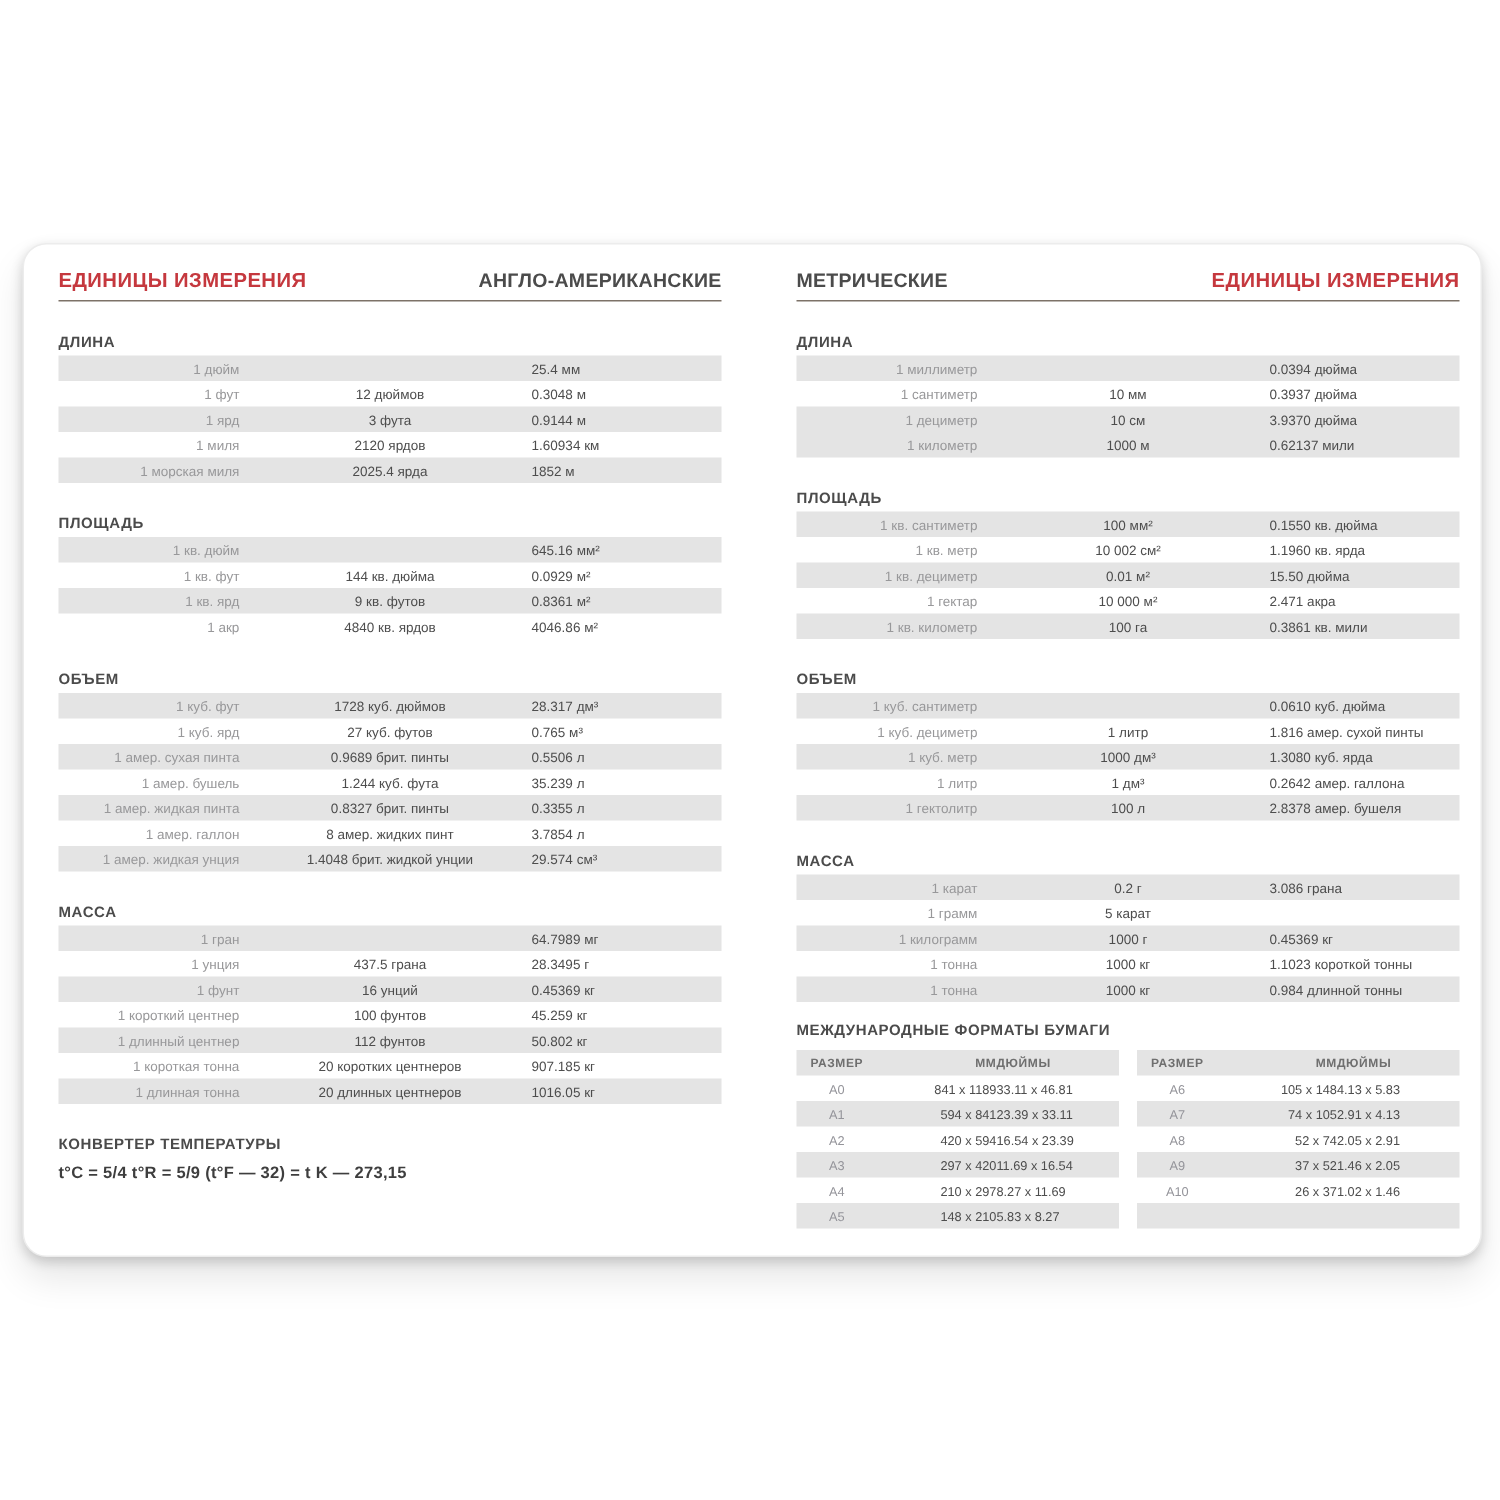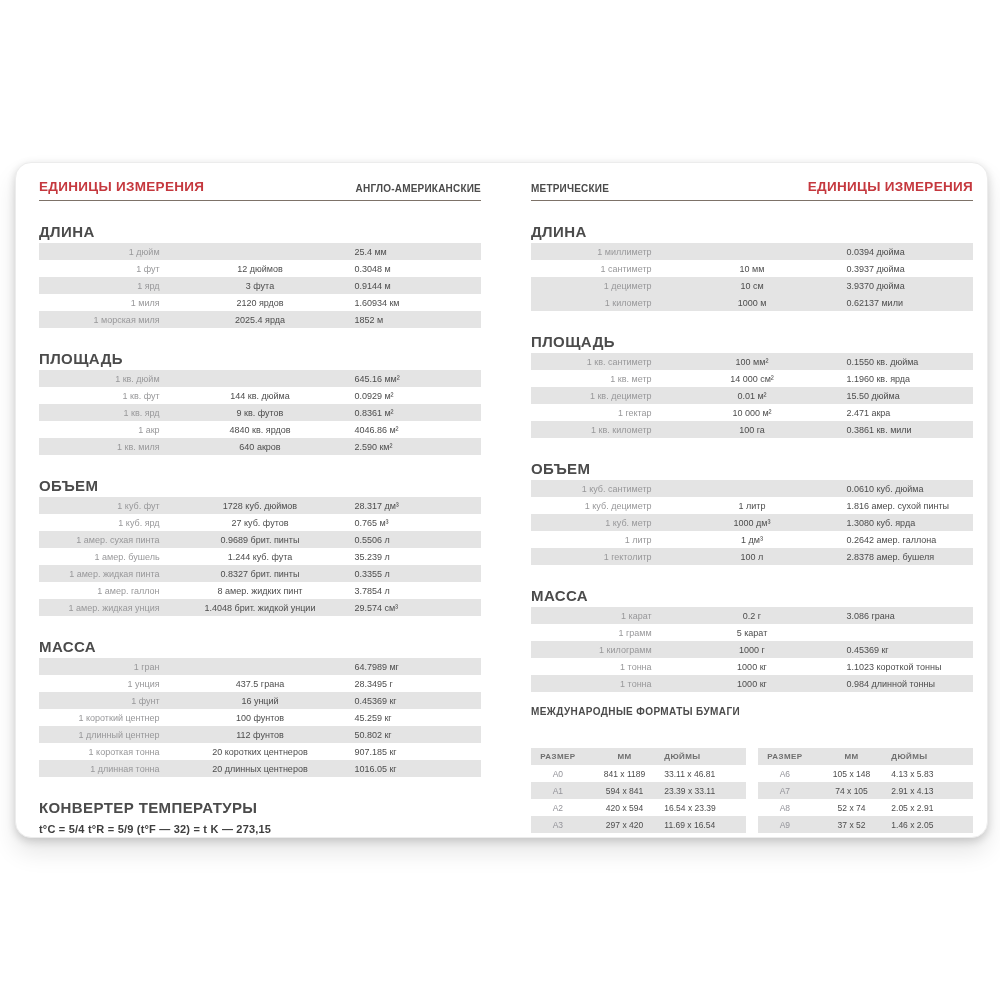--- a/index.html
+++ b/index.html
@@ -5,41 +5,41 @@
   html,body{margin:0;padding:0;background:#ffffff;width:1000px;height:1000px;
     font-family:"Liberation Sans","DejaVu Sans",sans-serif;}
   .card{position:absolute;left:15px;top:162px;width:973px;height:676px;
     background:#fff;border-radius:16px;border:1px solid #ececec;
     box-shadow:0 3px 8px rgba(0,0,0,.16),0 14px 24px rgba(0,0,0,.10);
     box-sizing:border-box;display:flex;gap:50px;padding:14px 16px 0 23px;overflow:hidden;}
   .col{width:442px;flex:0 0 442px;}
   .hdr{display:flex;justify-content:space-between;align-items:flex-end;height:17px;}
   .title{font-size:13.5px;font-weight:bold;letter-spacing:.3px;}
   .red{color:#c5383e;}
-  .subtitle{font-size:10px;font-weight:bold;color:#4b4b4b;letter-spacing:.2px;}
+  .subtitle{font-size:13px;font-weight:bold;color:#4b4b4b;letter-spacing:.2px;}
   .rule{border-bottom:1.4px solid #7d7268;margin-top:6px;}
   .sec{margin-top:22px;}
-  .sec-h{font-size:15px;font-weight:bold;color:#4b4b4b;letter-spacing:.4px;margin-bottom:3px;}
+  .sec-h{font-size:10px;font-weight:bold;color:#4b4b4b;letter-spacing:.4px;margin-bottom:3px;}
   .trow{display:flex;height:17px;align-items:center;}
   .trow.gray{background:#e4e4e4;}
   .tbl-main .tcell{font-size:9px;white-space:nowrap;overflow:hidden;}
   .tbl-main .tcell:nth-child(1){width:30%;text-align:right;color:#98989a;padding-right:12px;box-sizing:border-box;}
   .tbl-main .tcell:nth-child(2){width:40%;text-align:center;color:#4d4d4d;}
   .tbl-main .tcell:nth-child(3){width:30%;text-align:left;color:#4d4d4d;padding-left:6px;box-sizing:border-box;}
   .temp{margin-top:22px;}
   .temp-body{display:flex;margin-top:7px;}
   .formula{width:55%;font-size:11px;font-weight:bold;color:#3e3e3e;letter-spacing:.2px;}
   .notes{width:45%;}
   .note{font-size:7.8px;color:#8c8c8c;line-height:10.5px;}
   .paper-wrap{margin-top:14px;}
   .paper-tables{display:flex;gap:12px;margin-top:7px;}
-  .ptbl{width:215px;flex:0 0 215px;margin-top:24px;}
+  .ptbl{width:215px;flex:0 0 215px;}
   .ptbl .tcell{font-size:8.5px;white-space:nowrap;}
   .ptbl .tcell:nth-child(1){width:25%;text-align:center;color:#94949a;}
-  .ptbl .tcell:nth-child(2){width:37%;text-align:center;color:#4d4d4d;}
+  .ptbl .tcell:nth-child(2){width:37%;text-align:right;color:#4d4d4d;}
   .ptbl .tcell:nth-child(3){width:38%;color:#4d4d4d;}
   .phead .tcell{color:#6f6f6f !important;font-weight:bold;font-size:8px;letter-spacing:.4px;}
 </style>
 </head>
 <body>
 
 <div class="card">
 
   <div class="col">
     <div class="hdr">
@@ -95,25 +95,20 @@
           <div class="trow gray">
             <span class="tcell">1 кв. ярд</span>
             <span class="tcell">9 кв. футов</span>
             <span class="tcell">0.8361 м²</span>
           </div>
           <div class="trow">
             <span class="tcell">1 акр</span>
             <span class="tcell">4840 кв. ярдов</span>
             <span class="tcell">4046.86 м²</span>
           </div>
-          <div class="trow gray">
-            <span class="tcell">1 кв. миля</span>
-            <span class="tcell">640 акров</span>
-            <span class="tcell">2.590 км²</span>
-          </div>
         </div>
     </div>
 
     <div class="sec">
       <div class="sec-h">ОБЪЕМ</div>
       <div class="tbl-main">
           <div class="trow gray">
             <span class="tcell">1 куб. фут</span>
             <span class="tcell">1728 куб. дюймов</span>
             <span class="tcell">28.317 дм³</span>
@@ -236,21 +231,21 @@
     <div class="sec">
       <div class="sec-h">ПЛОЩАДЬ</div>
       <div class="tbl-main">
           <div class="trow gray">
             <span class="tcell">1 кв. сантиметр</span>
             <span class="tcell">100 мм²</span>
             <span class="tcell">0.1550 кв. дюйма</span>
           </div>
           <div class="trow">
             <span class="tcell">1 кв. метр</span>
-            <span class="tcell">14 000 см²</span>
+            <span class="tcell">10 002 см²</span>
             <span class="tcell">1.1960 кв. ярда</span>
           </div>
           <div class="trow gray">
             <span class="tcell">1 кв. дециметр</span>
             <span class="tcell">0.01 м²</span>
             <span class="tcell">15.50 дюйма</span>
           </div>
           <div class="trow">
             <span class="tcell">1 гектар</span>
             <span class="tcell">10 000 м²</span>

